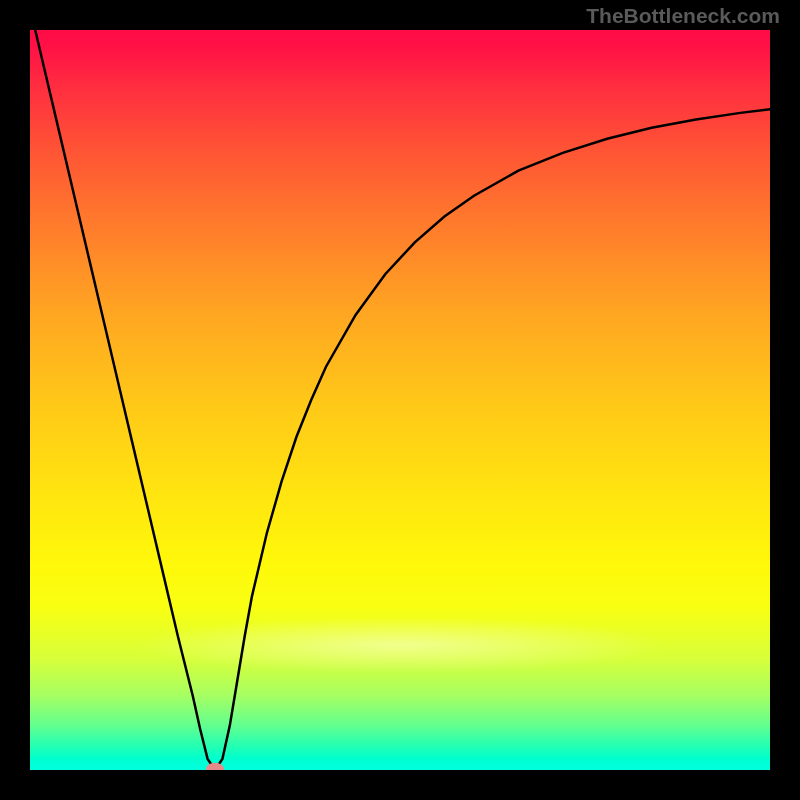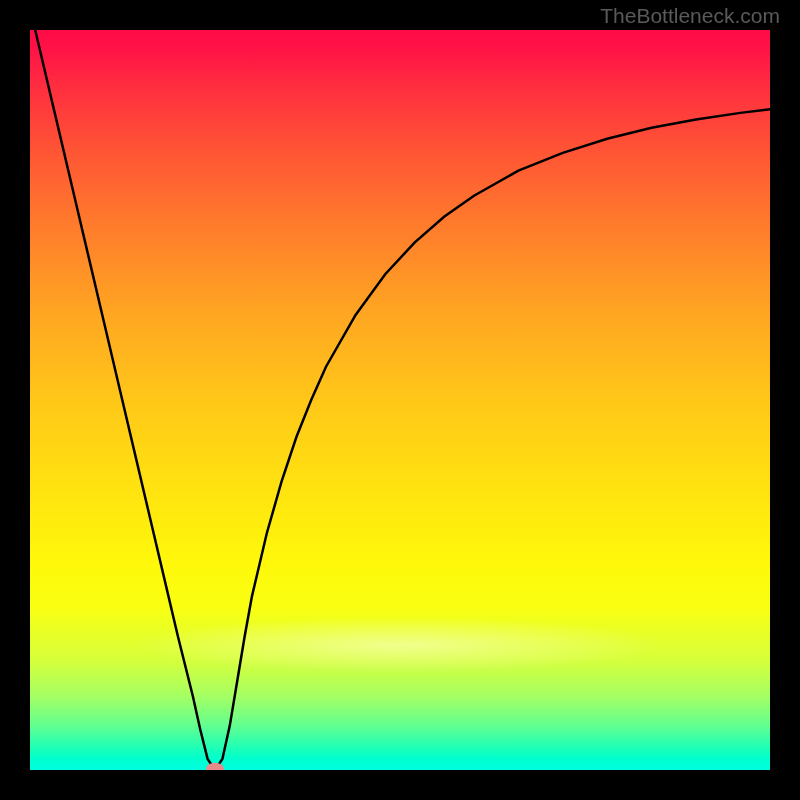--- a/index.html
+++ b/index.html
@@ -9,21 +9,21 @@
     background: #000;
     position: relative;
     font-family: Arial, Helvetica, sans-serif;
   }
   .watermark {
     position: absolute;
     top: 4px;
     right: 20px;
     color: #5a5a5a;
     font-size: 21px;
-    font-weight: 400;
+    font-weight: 700;
     z-index: 5;
   }
   .frame {
     position: absolute;
     top: 30px;
     left: 30px;
     width: 740px;
     height: 740px;
     background: #000;
     overflow: hidden;

